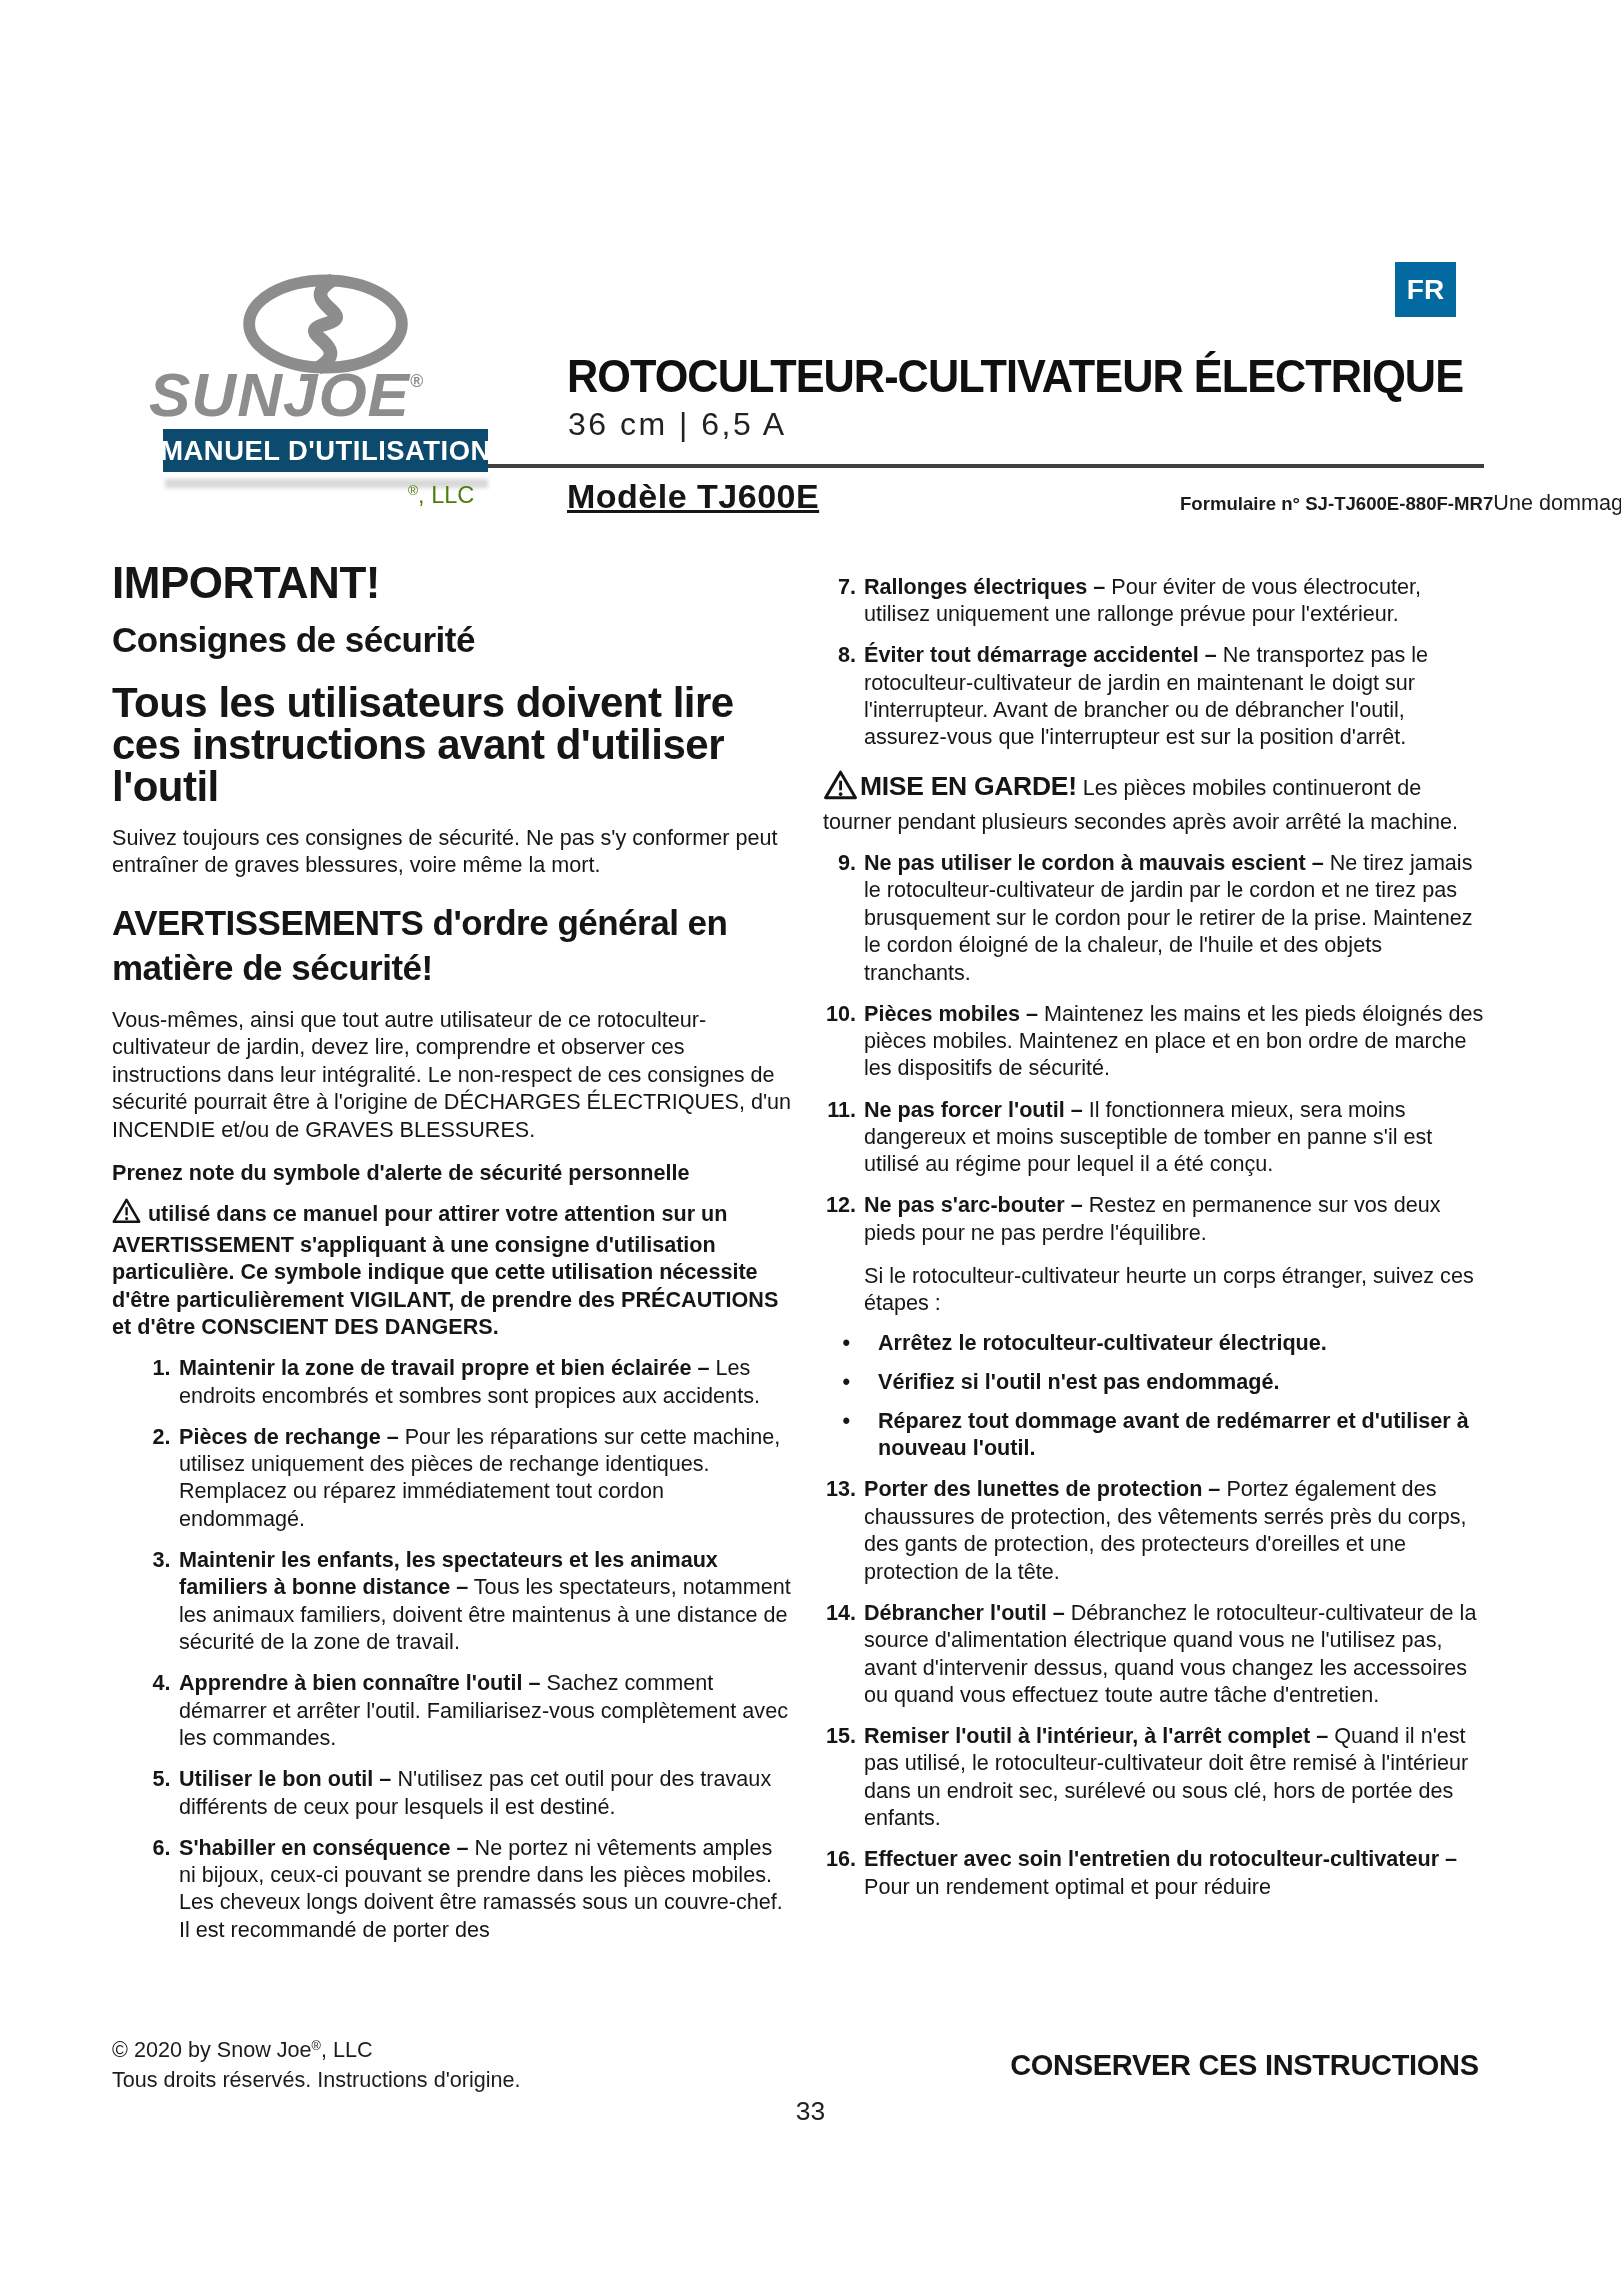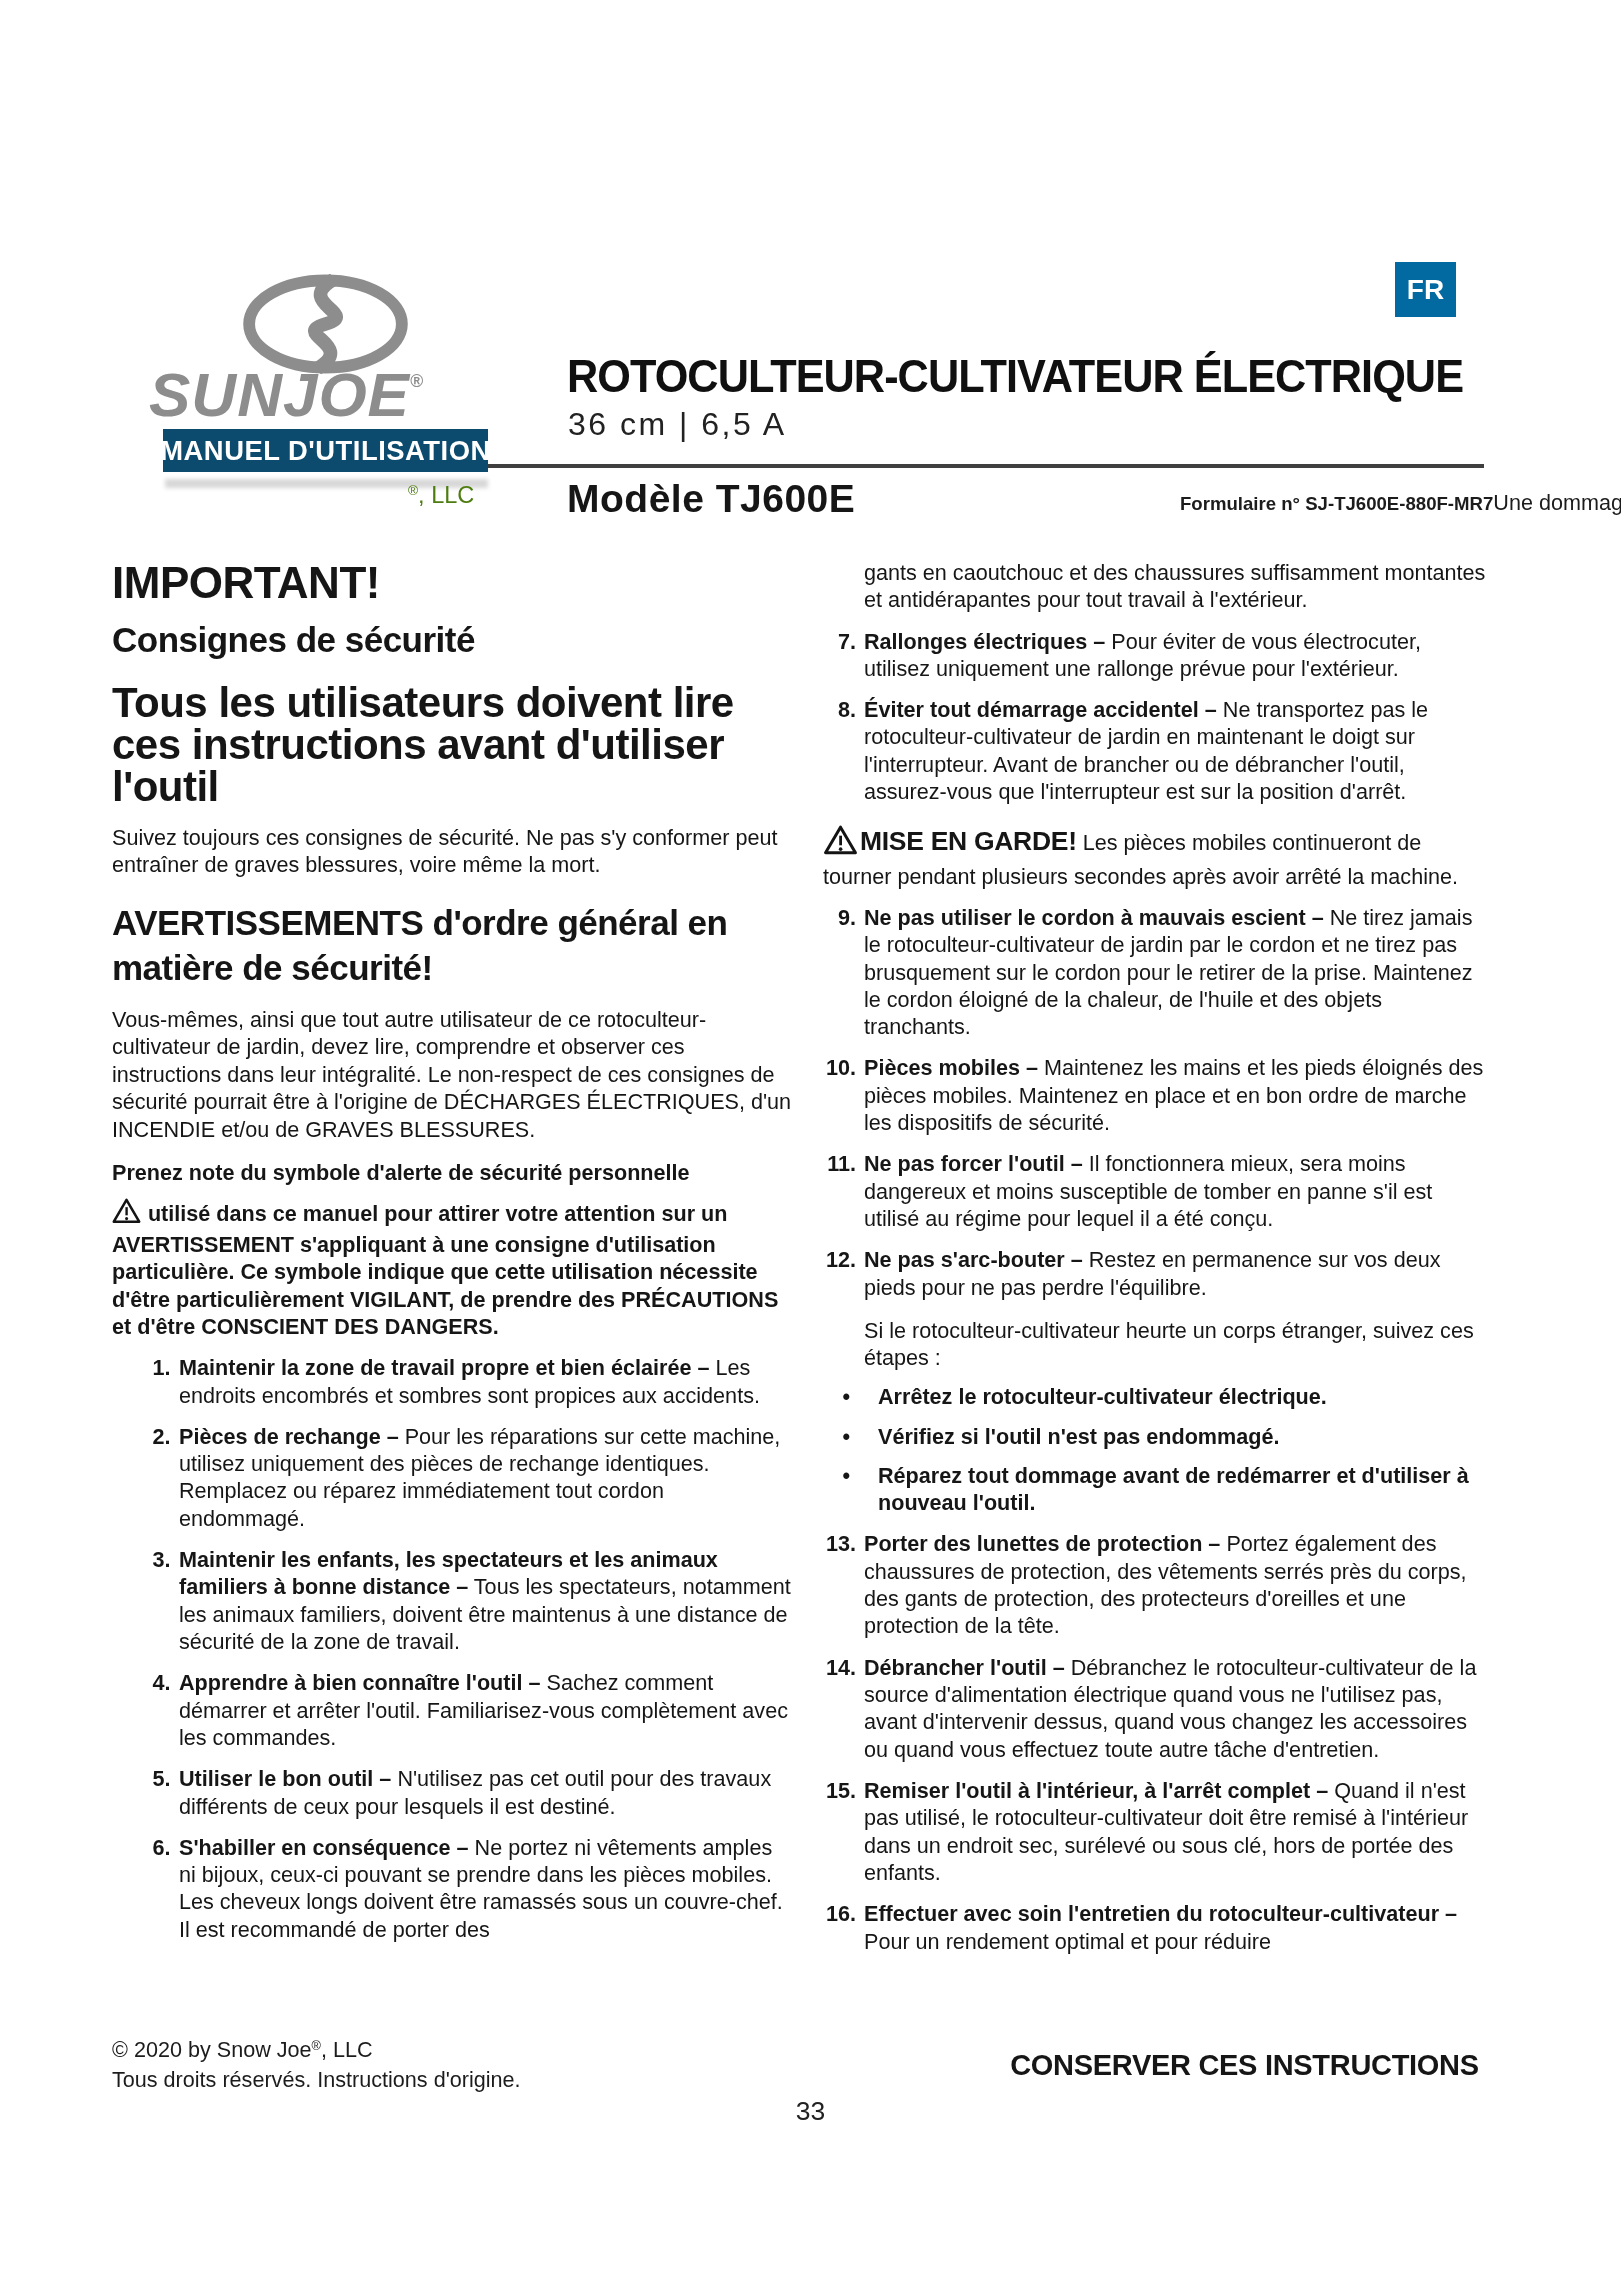--- a/index.html
+++ b/index.html
@@ -16,21 +16,21 @@
           letter-spacing:0.5px;white-space:nowrap;}
   .ghost-bar{position:absolute;left:165px;top:479px;width:323px;height:8.8px;background:#d7d7d7;filter:blur(2px);}
   .llc{position:absolute;left:408px;top:482px;font-size:23.5px;color:#4d7c0f;}
   .llc sup{font-size:13.7px;vertical-align:7.8px;}
   .fr-badge{position:absolute;left:1395px;top:262px;width:61px;height:55px;background:#0369a1;color:#fff;
             font-weight:700;font-size:28px;display:flex;align-items:center;justify-content:center;}
   .doc-title{position:absolute;left:567px;top:349px;font-size:46px;font-weight:700;letter-spacing:-1px;
              white-space:nowrap;transform:scaleX(.94);transform-origin:left;color:#101010;}
   .doc-spec{position:absolute;left:568px;top:406px;font-size:32px;letter-spacing:2.5px;color:#222;white-space:nowrap;}
   .header-rule{position:absolute;left:488px;top:464px;width:996px;height:3.9px;background:#3f3f3f;}
-  .doc-model{position:absolute;left:567px;top:477px;font-size:39px;font-weight:700;letter-spacing:0.5px;white-space:nowrap;}
+  .doc-model{position:absolute;left:567px;top:477px;font-size:34px;font-weight:700;letter-spacing:0.5px;white-space:nowrap;text-decoration:underline;}
   .form-line{position:absolute;left:1180px;top:490px;font-size:18.6px;white-space:nowrap;color:#1c1c1c;}
   .form-line .fb{font-weight:700;}
   .form-line .fr2{font-size:21.6px;font-weight:400;}
 
   
   .col{position:absolute;top:559px;font-size:21.6px;line-height:27.4px;}
   .left-col{left:112px;width:682px;}
   .right-col{left:823px;width:667px;}
 
   .h-important{font-size:44px;font-weight:700;line-height:47px;letter-spacing:-0.5px;}
@@ -102,21 +102,20 @@
 
     <div class="li"><span class="num">1.</span><b>Maintenir la zone de travail propre et bien éclairée –</b> <span>Les endroits encombrés et sombres sont propices aux accidents.</span></div>
     <div class="li"><span class="num">2.</span><b>Pièces de rechange –</b> <span>Pour les réparations sur cette machine, utilisez uniquement des pièces de rechange identiques. Remplacez ou réparez immédiatement tout cordon endommagé.</span></div>
     <div class="li"><span class="num">3.</span><b>Maintenir les enfants, les spectateurs et les animaux familiers à bonne distance –</b> <span>Tous les spectateurs, notamment les animaux familiers, doivent être maintenus à une distance de sécurité de la zone de travail.</span></div>
     <div class="li"><span class="num">4.</span><b>Apprendre à bien connaître l'outil –</b> <span>Sachez comment démarrer et arrêter l'outil. Familiarisez-vous complètement avec les commandes.</span></div>
     <div class="li"><span class="num">5.</span><b>Utiliser le bon outil –</b> <span>N'utilisez pas cet outil pour des travaux différents de ceux pour lesquels il est destiné.</span></div>
     <div class="li"><span class="num">6.</span><b>S'habiller en conséquence –</b> <span>Ne portez ni vêtements amples ni bijoux, ceux-ci pouvant se prendre dans les pièces mobiles. Les cheveux longs doivent être ramassés sous un couvre-chef. Il est recommandé de porter des</span></div>
   </div>
 
   <div class="col right-col">
-    <div class="indented">gants en caoutchouc et des chaussures suffisamment montantes et antidérapantes pour tout travail à l'extérieur.</div>
 
     <div class="li"><span class="num">7.</span><b>Rallonges électriques –</b> <span>Pour éviter de vous électrocuter, utilisez uniquement une rallonge prévue pour l'extérieur.</span></div>
     <div class="li"><span class="num">8.</span><b>Éviter tout démarrage accidentel –</b> <span>Ne transportez pas le rotoculteur-cultivateur de jardin en maintenant le doigt sur l'interrupteur. Avant de brancher ou de débrancher l'outil, assurez-vous que l'interrupteur est sur la position d'arrêt.</span></div>
 
     <div class="caution"><span class="tri-big"><svg width="35" height="31" viewBox="0 0 32 29">
             <path d="M16 2 L30 26 L2 26 Z" fill="none" stroke="#141414" stroke-width="2.8" stroke-linejoin="round"></path>
             <rect x="14.8" y="10" width="2.6" height="9" fill="#141414"></rect>
             <circle cx="16.1" cy="22.6" r="1.7" fill="#141414"></circle>
           </svg></span><b class="caution-label">MISE EN GARDE!</b> <span>Les pièces mobiles continueront de tourner pendant plusieurs secondes après avoir arrêté la machine.</span></div>
 

